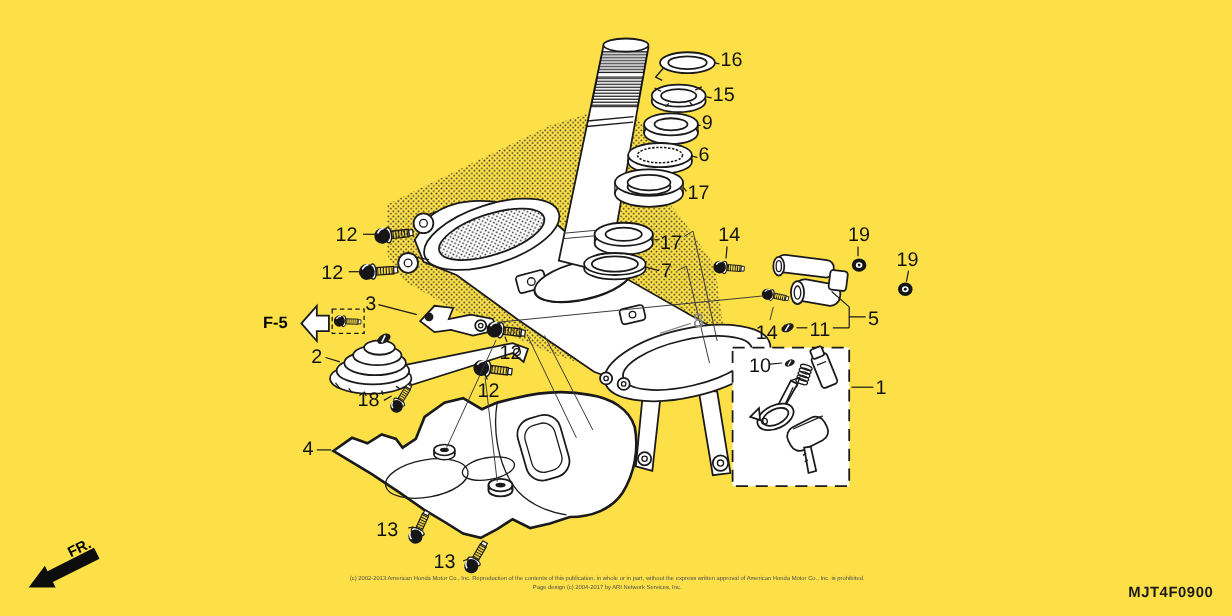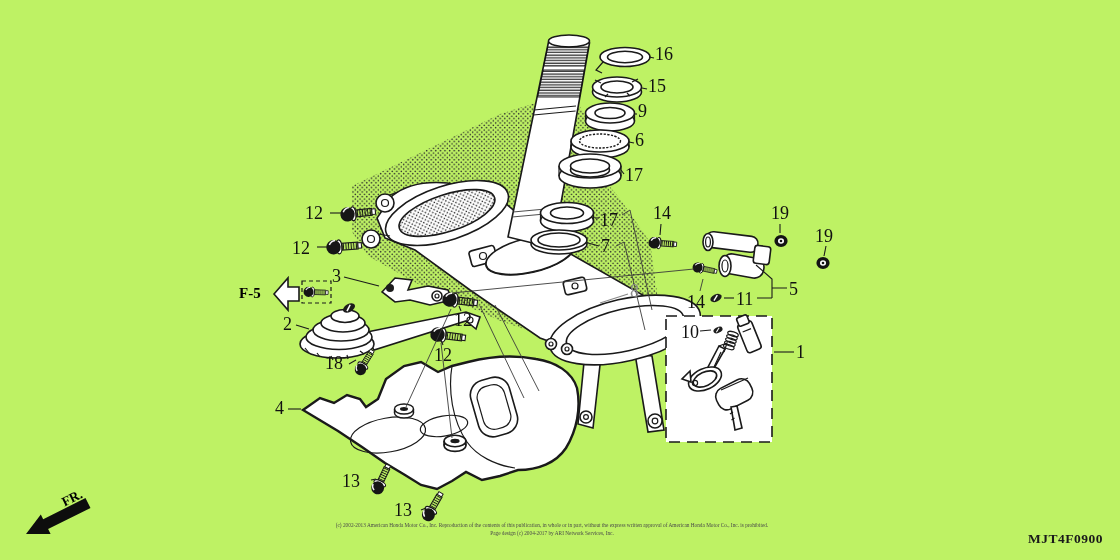--- a/index.html
+++ b/index.html
@@ -1,17 +1,17 @@
 <!DOCTYPE html>
 <html><head>
 <meta charset="utf-8">
 <style>
   html,body{margin:0;padding:0;background:#fff;}
-  #stage{position:relative;width:1120px;height:560px;background:#bef264;overflow:hidden;
-         font-family:Liberation Serif, serif;}
+  #stage{position:relative;width:1120px;height:560px;background:#fde047;overflow:hidden;
+         font-family:Liberation Sans, sans-serif;}
   svg{display:block;}
   .wh{fill:#fff;stroke:#1a1a1a;stroke-width:1.6;}
   .wh2{fill:#fff;stroke:#1a1a1a;stroke-width:2.4;}
   .ln{fill:none;stroke:#1a1a1a;stroke-width:1.2;}
   .ldr{fill:none;stroke:#1a1a1a;stroke-width:1.1;}
   .thin{fill:none;stroke:#3a3a3a;stroke-width:0.9;}
   .callout{font-size:18px;fill:#111;}
   .callout-gray{font-size:18px;fill:#8a8a8a;}
   .f5{font-size:15px;font-weight:bold;fill:#000;}
   .fr{font-size:13.5px;font-weight:bold;fill:#000;}

